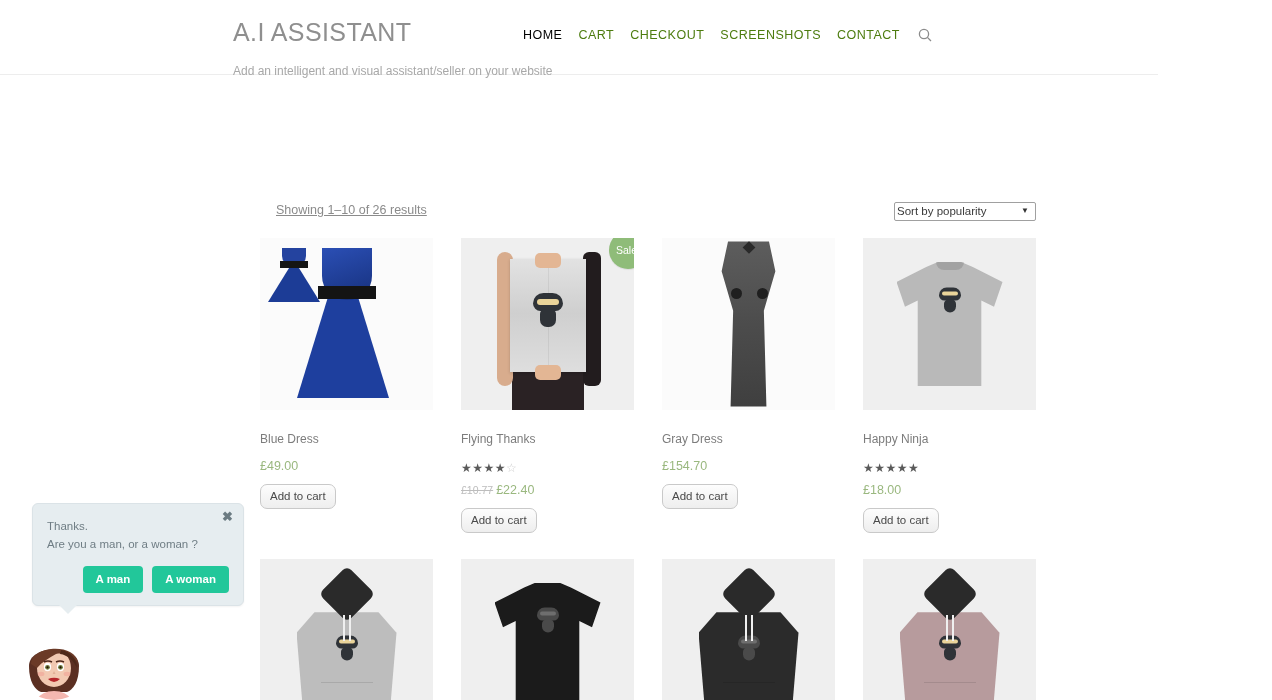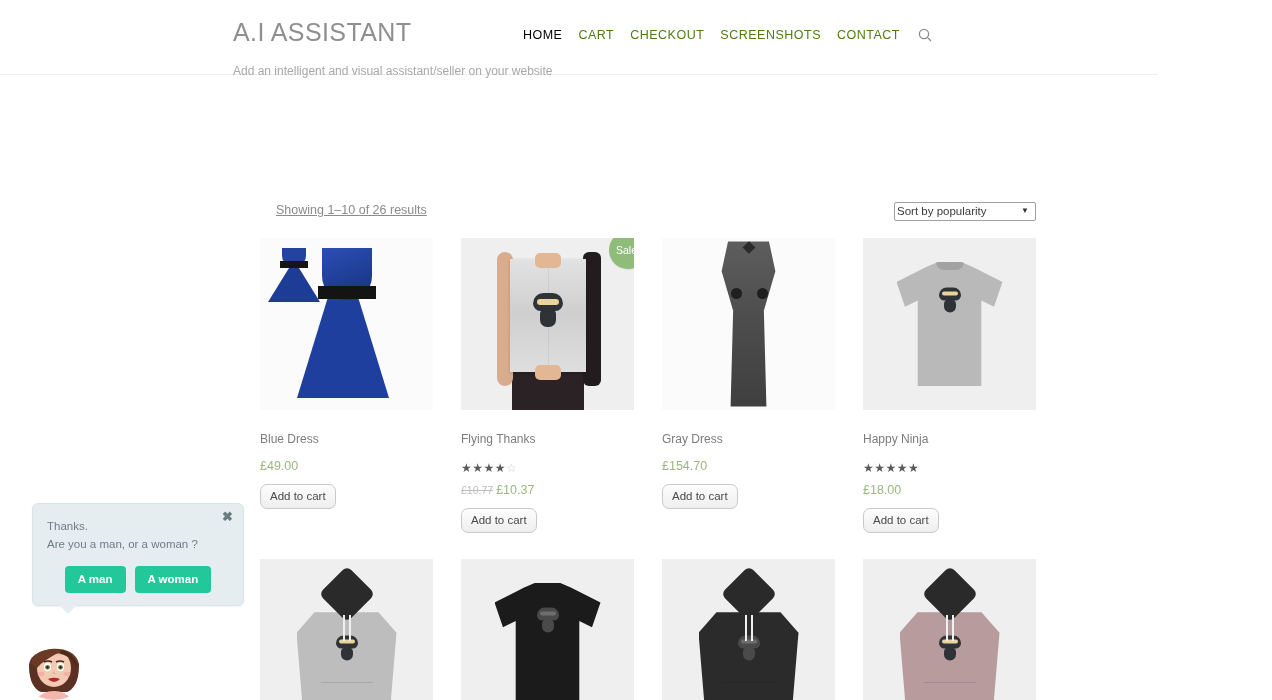--- a/index.html
+++ b/index.html
@@ -387,21 +387,21 @@
     font-size:13px; color:#6b7b82; cursor:pointer;
     font-weight:bold; line-height:1;
   }
   .chat-line {
     font-size: 11.5px;
     color: #6f7d84;
     line-height: 1.55;
   }
   .chat-actions {
     margin-top: 12px;
-    display:flex; justify-content:center; gap: 9px;
+    display:flex; justify-content:flex-end; gap: 9px;
   }
   .chat-btn {
     background: #22c79a;
     color:#ffffff;
     border:none;
     border-radius: 4px;
     font-family:"Liberation Sans", sans-serif;
     font-size:11.5px;
     font-weight:bold;
     padding: 8px 13px;
@@ -492,21 +492,21 @@
                   <div class="body"></div>
                 </div>
               <div class="hand-top"></div>
               <div class="hand-bot"></div>
             </div>
           </div>
         </div>
         <div class="p-title">Flying Thanks</div>
         <div class="stars">★★★★<span class="empty">☆</span></div>
         <div class="price has-stars">
-          <span class="old">£10.77</span><span>£10.37</span>
+          <span class="old">£10.77</span><span>£22.40</span>
         </div>
         <button class="add-to-cart">Add to cart</button>
       </div>
 
       <div class="product">
         <div class="thumb-wrap">
           <div class="thumb bg-white">
             <div class="art">
               <div class="dress-gray"></div>
               <div class="dress-gray-notch"></div>

